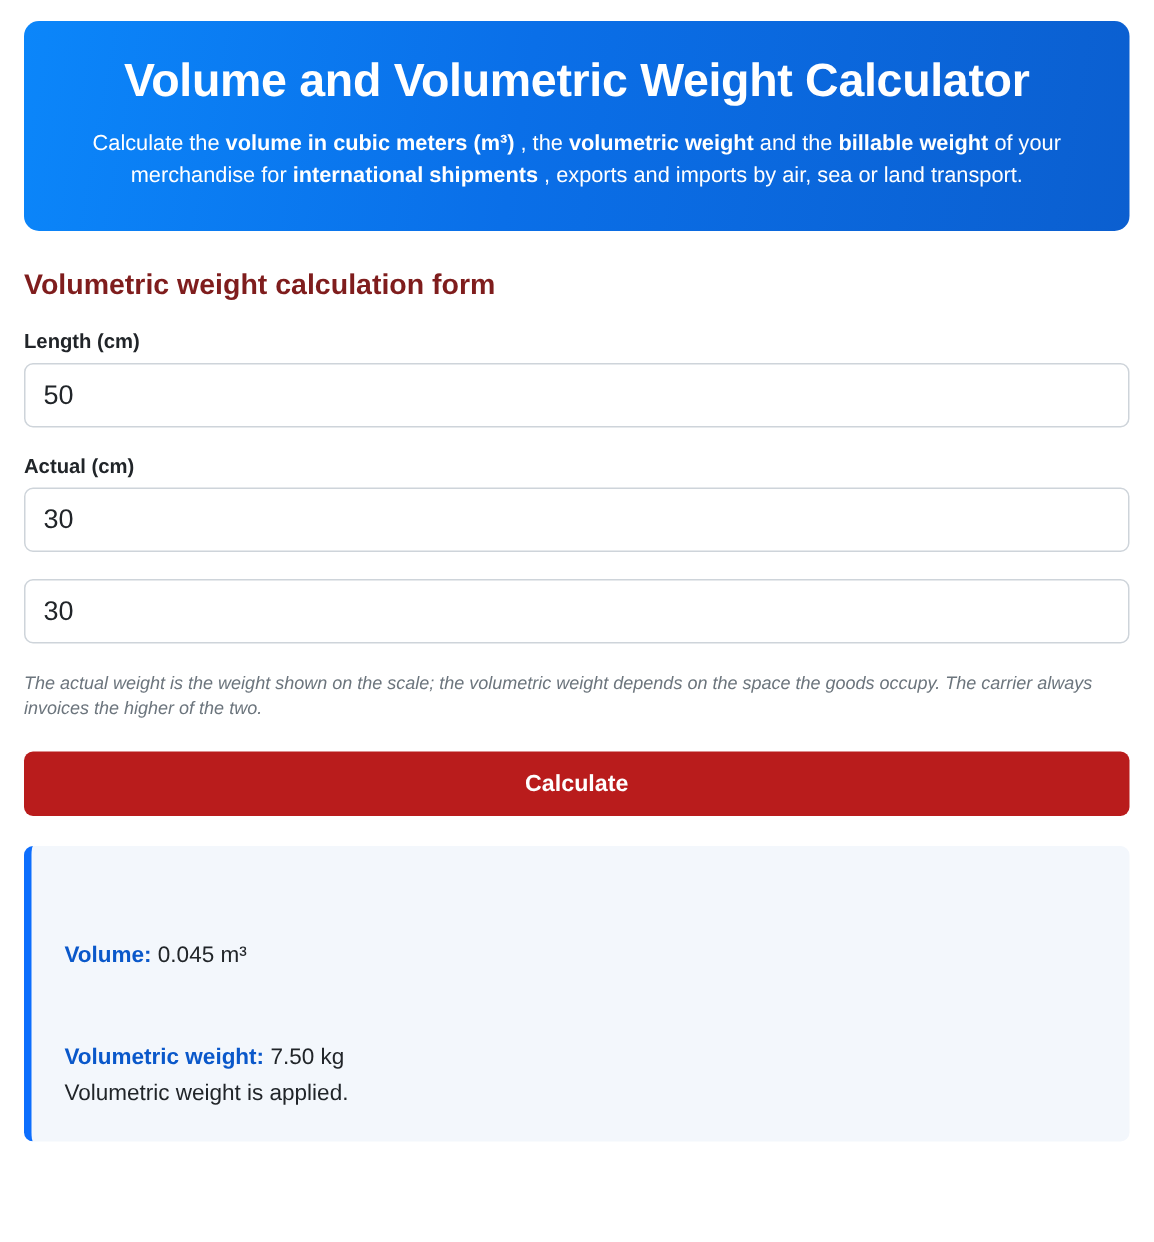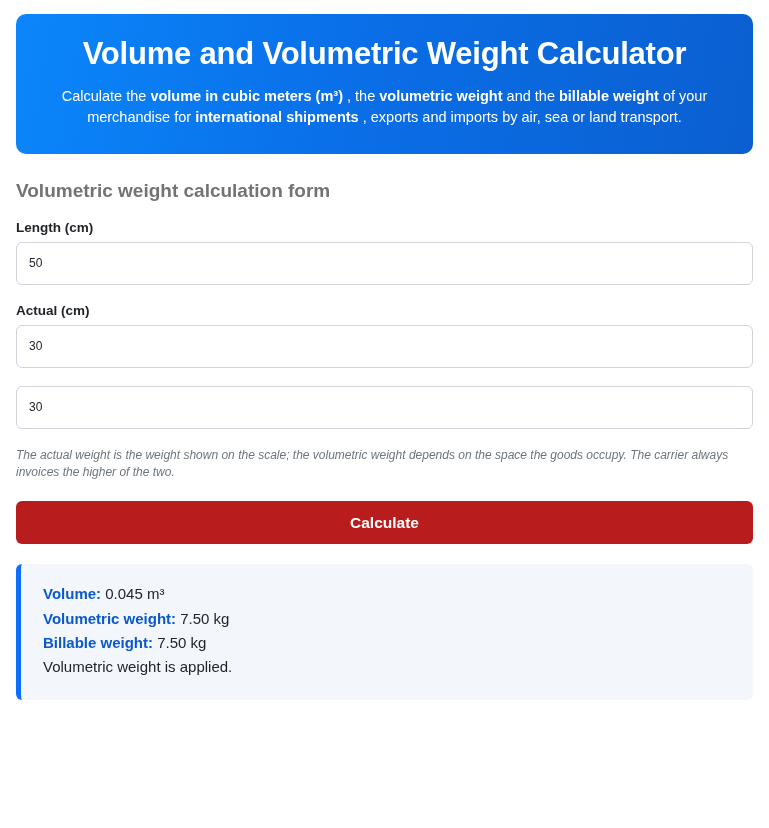--- a/index.html
+++ b/index.html
@@ -40,36 +40,36 @@
     color: #ffffff;
     padding: 0 6px;
   }
   .hero-sub b { font-weight: bold; }
 
   
   .section-title {
     font-size: 19px;
     font-weight: bold;
     margin: 26px 0 18px 0;
-    color: #737373;
+    color: #7f1d1d;
   }
   .field { margin-bottom: 18px; }
   .field-label {
     display: block;
     font-size: 13.5px;
     font-weight: bold;
     margin-bottom: 7px;
     color: #212529;
   }
   .field-input {
     display: block;
     width: 100%;
     height: 43px;
     padding: 6px 12px;
-    font-size: 12px;
+    font-size: 18px;
     font-family: "Liberation Sans", sans-serif;
     color: #212529;
     background: #ffffff;
     border: 1px solid #ced4da;
     border-radius: 6px;
     outline: none;
   }
   .helper {
     font-size: 12px;
     font-style: italic;
@@ -98,20 +98,21 @@
     margin-top: 20px;
     background: #f3f7fc;
     border-left: 5px solid #0d6efd;
     border-radius: 6px;
     padding: 18px 20px 20px 22px;
   }
   .result-line {
     font-size: 15px;
     line-height: 1.62;
     color: #212529;
+    margin-top: 43px;
   }
   .result-key {
     color: #0a58ca;
     font-weight: bold;
   }
   .result-note {
     font-size: 15px;
     line-height: 1.62;
     color: #212529;
   }
@@ -154,20 +155,16 @@
 
   <div class="result">
     <div class="result-line">
       <span class="result-key">Volume:</span>
       <span>0.045 m³</span>
     </div>
     <div class="result-line">
       <span class="result-key">Volumetric weight:</span>
       <span>7.50 kg</span>
     </div>
-    <div class="result-line">
-      <span class="result-key">Billable weight:</span>
-      <span>7.50 kg</span>
-    </div>
     <div class="result-note">Volumetric weight is applied.</div>
   </div>
 
 </div>
 
 </body></html>

